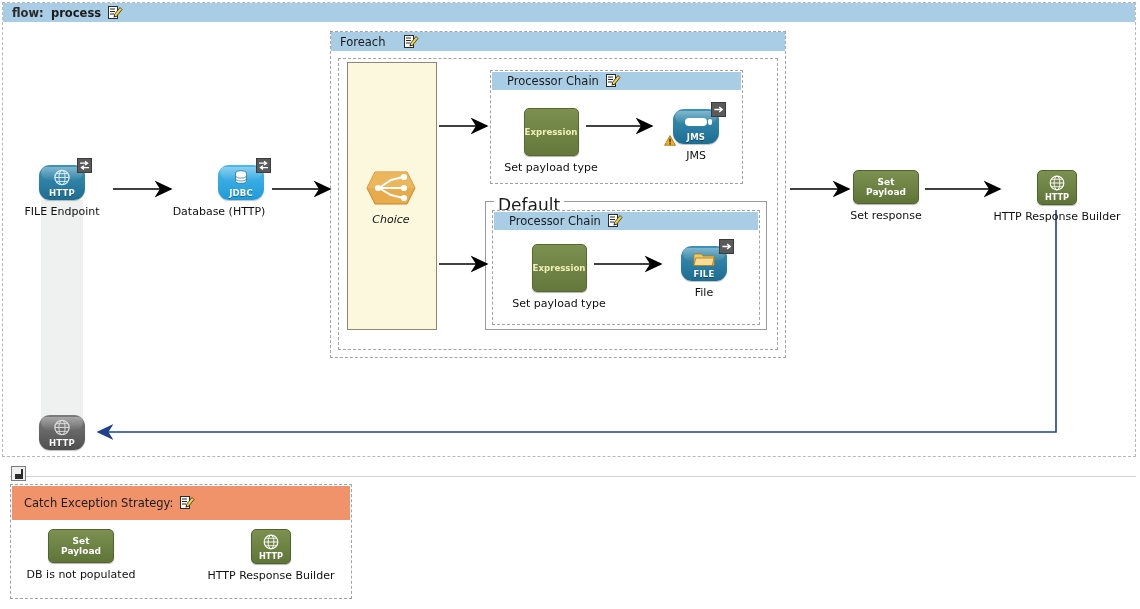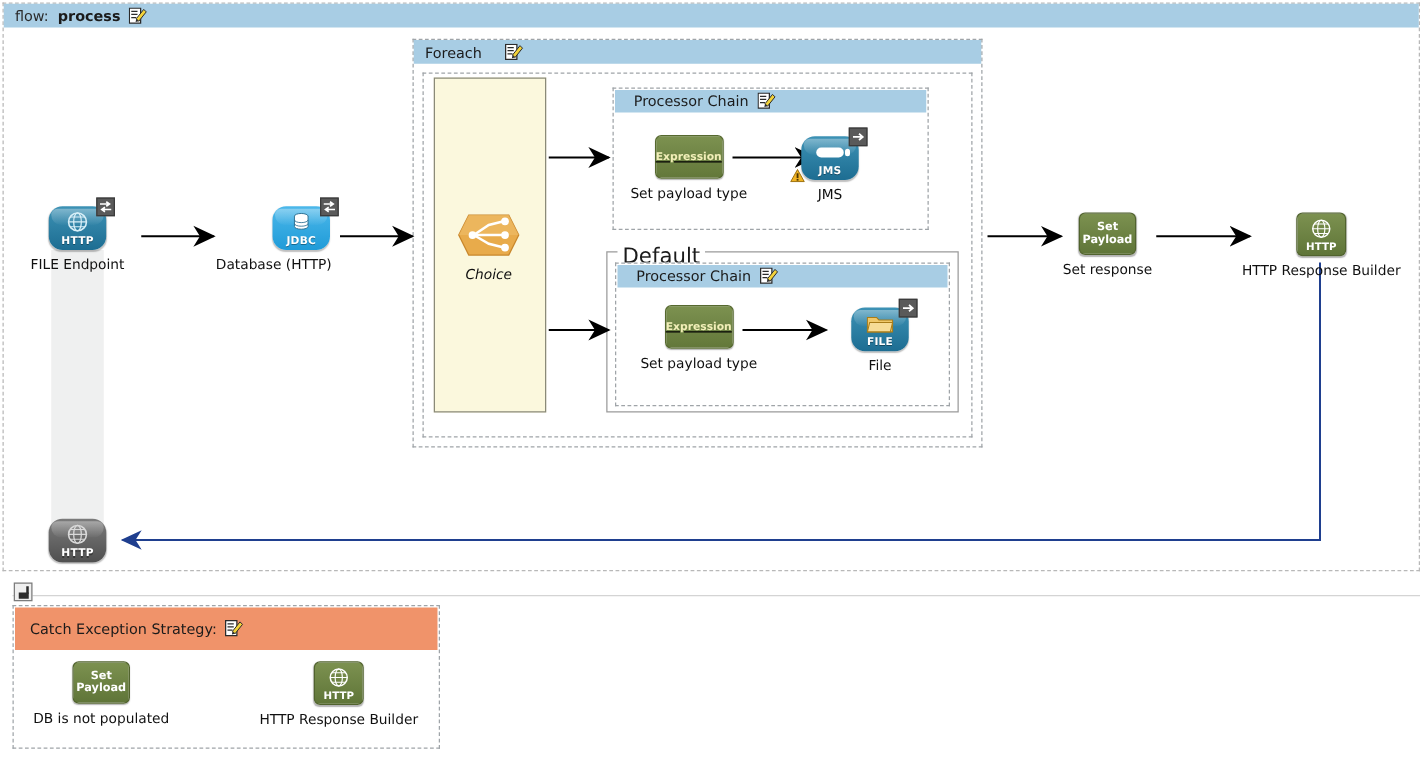--- a/index.html
+++ b/index.html
@@ -5,21 +5,21 @@
   html,body{margin:0;padding:0;background:#ffffff;}
   body{font-family:"DejaVu Sans","Liberation Sans",sans-serif;}
   #canvas{position:relative;width:1140px;height:609px;background:#ffffff;overflow:hidden;}
 
   
   .flow-outer{position:absolute;left:2px;top:2px;width:1134px;height:455px;
       border:1px dashed #b8b8b8;background:#fff;box-sizing:border-box;}
   .flow-header{position:absolute;left:3px;top:3px;width:1132px;height:19px;
       background:#a8cde4;box-sizing:border-box;display:flex;align-items:center;padding-left:9px;}
   .hdr-text{font-size:11.5px;color:#1b1b1b;white-space:nowrap;}
-  .hdr-text .lbl{color:#2a2a2a;}
+  .hdr-text .lbl{color:#2a2a2a;font-weight:bold;}
 
   .foreach-outer{position:absolute;left:330px;top:31px;width:456px;height:327px;
       border:1px dashed #9fa4a8;box-sizing:border-box;background:#fff;}
   .foreach-header{position:absolute;left:331px;top:32px;width:454px;height:19px;
       background:#a8cde4;display:flex;align-items:center;padding-left:9px;box-sizing:border-box;gap:12px;}
   .foreach-inner{position:absolute;left:338px;top:58px;width:440px;height:292px;
       border:1px dashed #9fa4a8;box-sizing:border-box;background:transparent;}
 
   .choice-box{position:absolute;left:347px;top:62px;width:90px;height:268px;
       background:#fbf8dd;border:1px solid #8a8a78;box-sizing:border-box;}
@@ -83,24 +83,24 @@
 
   
   .badge{position:absolute;right:-7px;top:-7px;width:15px;height:15px;background:#5a5a5a;
       border:1px solid #3b3b3b;box-sizing:border-box;display:flex;align-items:center;
       justify-content:center;}
   .warn{position:absolute;left:-9px;bottom:-2px;width:12px;height:11px;}
 
   
   .sq{width:40px;height:32px;border-radius:5px;position:relative;
       box-shadow:0 1px 1px rgba(0,0,0,.3);}
-  .sq.expression{width:55px;height:35px;background:linear-gradient(to bottom,#7c9150,#63783a);
-      border:1px solid #56692f;box-sizing:border-box;display:flex;align-items:center;justify-content:center;text-decoration:underline;}
+  .sq.expression{width:55px;height:48px;background:linear-gradient(to bottom,#7c9150,#63783a);
+      border:1px solid #56692f;box-sizing:border-box;display:flex;align-items:center;justify-content:center;}
   .sq.expression span{font-size:8.6px;font-weight:bold;color:#f2efb8;}
-  .sq.setpayload{width:46px;height:34px;background:linear-gradient(to bottom,#7c9150,#5f7538);
+  .sq.setpayload{width:66px;height:34px;background:linear-gradient(to bottom,#7c9150,#5f7538);
       border:1px solid #51632e;box-sizing:border-box;display:flex;align-items:center;
       justify-content:center;text-align:center;}
   .sq.setpayload span{font-size:9px;font-weight:bold;color:#ffffff;line-height:10.5px;}
   .sq.httpresp{width:40px;height:35px;background:linear-gradient(to bottom,#7c9150,#5f7538);
       border:1px solid #51632e;box-sizing:border-box;position:relative;}
   .sq.httpresp .g{position:absolute;left:50%;top:4px;transform:translateX(-50%);width:18px;height:17px;}
   .sq.httpresp .t{position:absolute;left:0;right:0;bottom:2px;text-align:center;
       font-size:8.2px;font-weight:bold;color:#ffffff;}
 
   .choice-ico{width:52px;height:40px;position:relative;}
@@ -268,21 +268,21 @@
 
   <div class="node" style="left:551px;top:108px;">
     <div class="ico">
       <div class="sq expression">
           <span>Expression</span>
         </div>
     </div>
     <div class="caption">Set payload type</div>
   </div>
 
-  <div class="node" style="left:664px;top:109px;">
+  <div class="node" style="left:696px;top:109px;">
     <div class="ico">
       <div class="rr jms">
         <div class="glass"></div>
         <div class="pill"></div>
         <div class="tag">JMS</div>
       </div>
       <div class="badge">
         <svg width="11" height="11" viewBox="0 0 11 11">
           <path d="M1.4,5.5 L8.4,5.5 M6.2,3 L9.2,5.5 L6.2,8" stroke="#fff" stroke-width="1.4" fill="none"></path>
         </svg>

